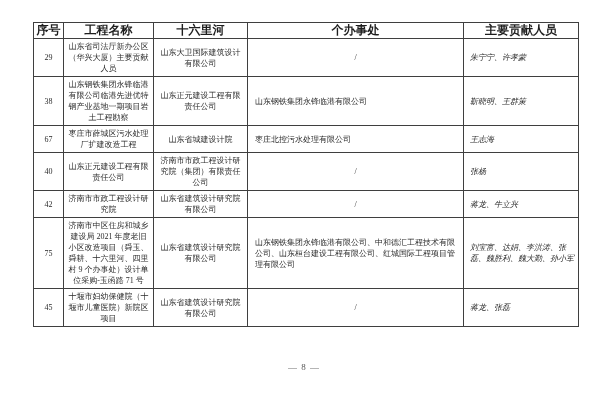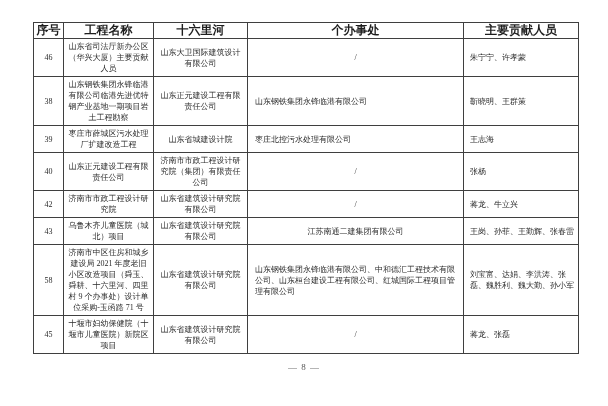--- a/index.html
+++ b/index.html
@@ -38,21 +38,21 @@
   .doc-table th {
     font-weight: bold;
     font-size: 12px;
     text-align: center;
     padding: 2px 2px;
     color: #1e1e1e;
   }
   td.no-cell, td.name-cell, td.app-cell { text-align: center; }
   td.part-cell.center { text-align: center; }
   td.part-cell.left { text-align: left; padding-left: 7px; }
-  td.contrib-cell { text-align: left; padding-left: 6px; }
+  td.contrib-cell { text-align: left; padding-left: 6px; font-style: italic; }
   .footer {
     position: absolute;
     left: 0; right: 0;
     top: 362px;
     text-align: center;
     font-size: 9px;
     color: #555555;
     letter-spacing: 1px;
   }
 </style>
@@ -73,37 +73,37 @@
       <tr>
         <th>序号</th>
         <th>工程名称</th>
         <th>十六里河</th>
         <th>个办事处</th>
         <th>主要贡献人员</th>
       </tr>
     </thead>
     <tbody>
   <tr>
-    <td class="no-cell">46</td>
+    <td class="no-cell">29</td>
     <td class="name-cell">山东省司法厅新办公区（华兴大厦）主要贡献人员</td>
     <td class="app-cell">山东大卫国际建筑设计有限公司</td>
     <td class="part-cell center">/</td>
     <td class="contrib-cell">朱宁宁、许孝蒙</td>
   </tr>
 
   <tr>
     <td class="no-cell">38</td>
     <td class="name-cell">山东钢铁集团永锋临港有限公司临港先进优特钢产业基地一期项目岩土工程勘察</td>
     <td class="app-cell">山东正元建设工程有限责任公司</td>
     <td class="part-cell left">山东钢铁集团永锋临港有限公司</td>
     <td class="contrib-cell">靳晓明、王群策</td>
   </tr>
 
   <tr>
-    <td class="no-cell">39</td>
+    <td class="no-cell">67</td>
     <td class="name-cell">枣庄市薛城区污水处理厂扩建改造工程</td>
     <td class="app-cell">山东省城建设计院</td>
     <td class="part-cell left">枣庄北控污水处理有限公司</td>
     <td class="contrib-cell">王志海</td>
   </tr>
 
   <tr>
     <td class="no-cell">40</td>
     <td class="name-cell">山东正元建设工程有限责任公司</td>
     <td class="app-cell">济南市市政工程设计研究院（集团）有限责任公司</td>
@@ -113,30 +113,23 @@
 
 
   <tr>
     <td class="no-cell">42</td>
     <td class="name-cell">济南市市政工程设计研究院</td>
     <td class="app-cell">山东省建筑设计研究院有限公司</td>
     <td class="part-cell center">/</td>
     <td class="contrib-cell">蒋龙、牛立兴</td>
   </tr>
 
-  <tr>
-    <td class="no-cell">43</td>
-    <td class="name-cell">乌鲁木齐儿童医院（城北）项目</td>
-    <td class="app-cell">山东省建筑设计研究院有限公司</td>
-    <td class="part-cell center">江苏南通二建集团有限公司</td>
-    <td class="contrib-cell">王岗、孙菲、王勤辉、张春雷</td>
-  </tr>
 
   <tr>
-    <td class="no-cell">58</td>
+    <td class="no-cell">75</td>
     <td class="name-cell">济南市中区住房和城乡建设局 2021 年度老旧小区改造项目（舜玉、舜耕、十六里河、四里村 9 个办事处）设计单位采购-玉函路 71 号</td>
     <td class="app-cell">山东省建筑设计研究院有限公司</td>
     <td class="part-cell left">山东钢铁集团永锋临港有限公司、中和德汇工程技术有限公司、山东桓台建设工程有限公司、红城国际工程项目管理有限公司</td>
     <td class="contrib-cell">刘宝富、达娟、李洪涛、张磊、魏胜利、魏大勤、孙小军</td>
   </tr>
 
   <tr>
     <td class="no-cell">45</td>
     <td class="name-cell">十堰市妇幼保健院（十堰市儿童医院）新院区项目</td>
     <td class="app-cell">山东省建筑设计研究院有限公司</td>

